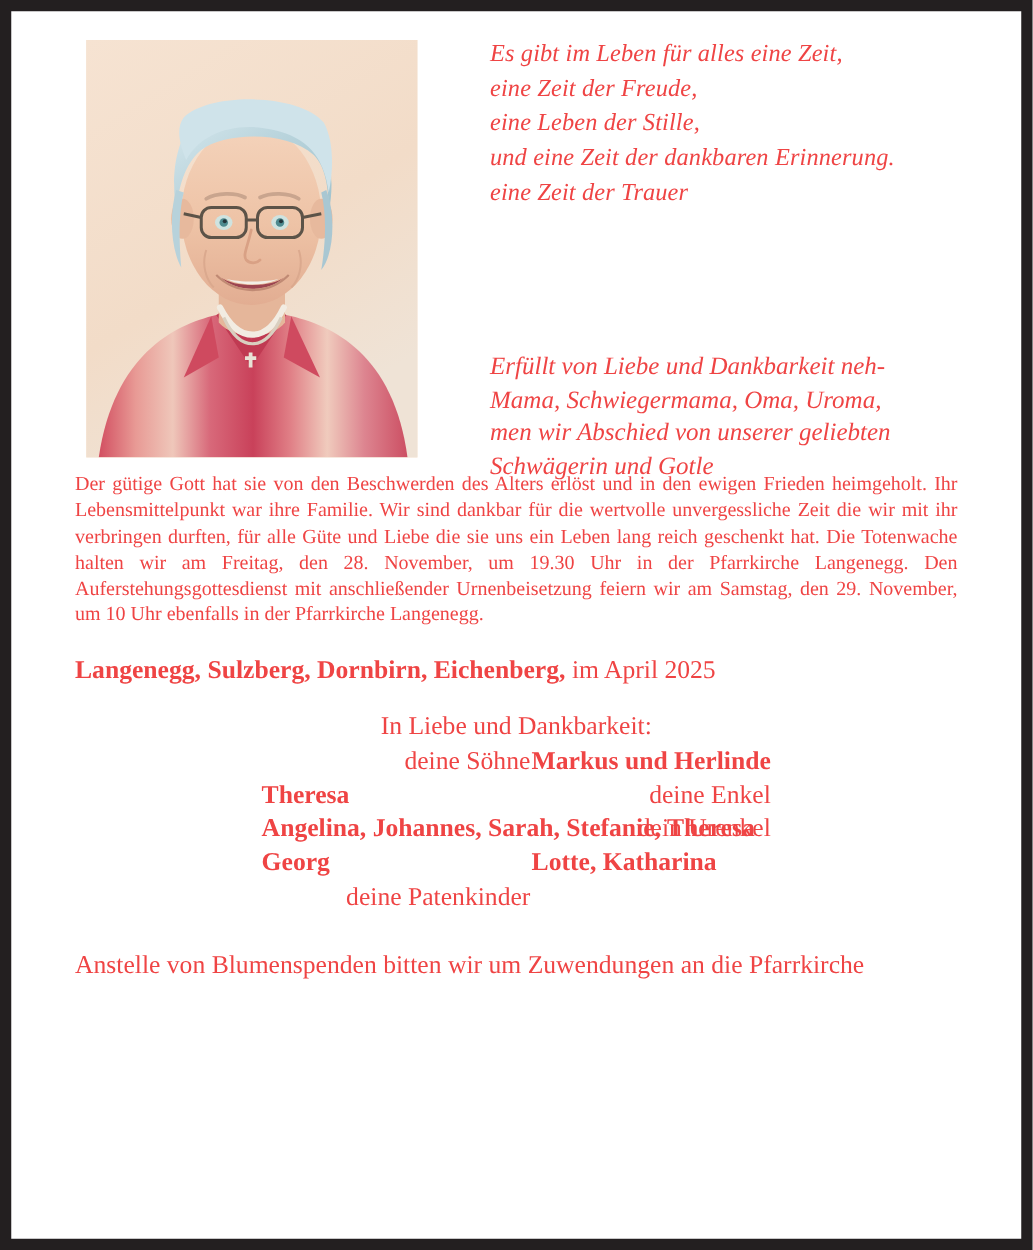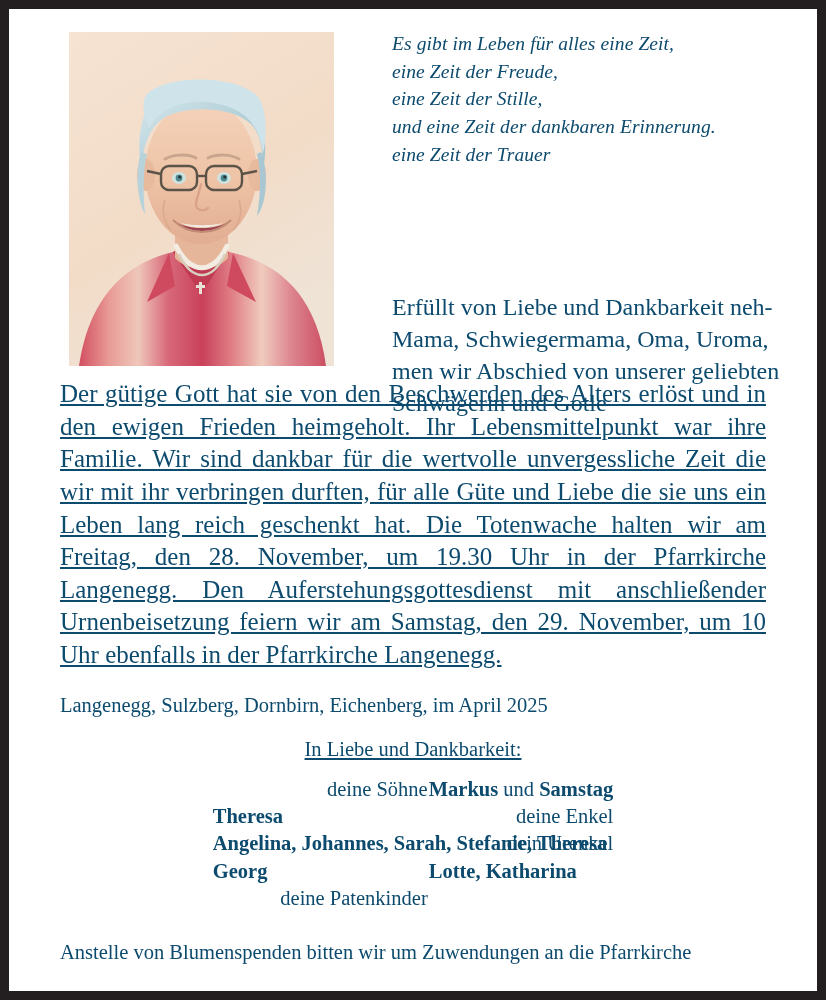--- a/index.html
+++ b/index.html
@@ -9,21 +9,21 @@
     background: #6b6b6b;
   }
   #notice {
     position: relative;
     width: 826px;
     height: 1000px;
     box-sizing: border-box;
     background: #ffffff;
     border: 9px solid #231f20;
     font-family: "Liberation Serif", "DejaVu Serif", serif;
-    color: #0c4a6e;
+    color: #ef4444;
     overflow: hidden;
   }
 
   
   .top-area {
     position: relative;
     height: 350px;
   }
 
   .portrait {
@@ -45,24 +45,25 @@
     font-style: italic;
     font-size: 19.5px;
     line-height: 1.42;
     letter-spacing: .1px;
   }
   .verse div { white-space: nowrap; }
 
   .farewell {
     position: absolute;
     left: 383px;
-    top: 283px;
+    top: 271px;
     width: 400px;
-    font-size: 24px;
+    font-size: 20px;
     line-height: 1.33;
+    font-style: italic;
   }
   .farewell div { white-space: nowrap; }
 
   
   .name-block {
     margin-top: 16px;
     text-align: center;
   }
   .deceased-name {
     font-size: 53px;
@@ -76,57 +77,55 @@
     font-weight: bold;
     letter-spacing: .2px;
   }
 
   
   .body-wrap {
     padding: 0 51px 0 51px;
   }
   .obituary-text {
     margin-top: 19px;
-    font-size: 25px;
+    font-size: 16px;
     line-height: 1.305;
     text-align: justify;
     text-justify: inter-word;
     hyphens: manual;
-    text-decoration: underline;
   }
 
   .places-line {
     margin-top: 20px;
     font-size: 20.5px;
     line-height: 1.3;
   }
-  .places-line .places { font-weight: normal; }
+  .places-line .places { font-weight: bold; }
 
   
   .family {
     margin-top: 18px;
     text-align: center;
   }
   .family-heading {
     font-size: 20.5px;
     line-height: 1.35;
-    margin-bottom: 12px;
-    text-decoration: underline;
+    margin-bottom: 0;
   }
   .family-grid {
     display: grid;
     grid-template-columns: 215px max-content;
     column-gap: 1px;
     justify-content: center;
     font-size: 20.5px;
     line-height: 1.33;
   }
   .fam-label { text-align: right; white-space: nowrap; }
   .fam-names { text-align: left; font-weight: bold; white-space: nowrap; }
-  .fam-names .plain { font-weight: 400; }
+  .fam-names .plain { font-weight: 700; }
 
   .closing-text {
     margin-top: 27px;
     font-size: 20.5px;
     line-height: 1.3;
   }
   .closing-text div { white-space: nowrap; }
 </style>
 </head>
 <body>
@@ -215,21 +214,21 @@
         <path d="M104 188 C 120 204, 146 204, 162 188" stroke="#c08a74" stroke-width="1.8" fill="none"></path>
 
         <path d="M96 168 C 92 180, 96 192, 102 198" stroke="#dba98e" stroke-width="1.6" fill="none"></path>
         <path d="M170 168 C 174 180, 170 192, 164 198" stroke="#dba98e" stroke-width="1.6" fill="none"></path>
       </svg>
     </div>
 
     <div class="verse">
       <div>Es gibt im Leben für alles eine Zeit,</div>
       <div>eine Zeit der Freude,</div>
-      <div>eine Zeit der Stille,</div>
+      <div>eine Leben der Stille,</div>
       <div>und eine Zeit der dankbaren Erinnerung.</div>
       <div>eine Zeit der Trauer</div>
     </div>
 
     <div class="farewell">
       <div>Erfüllt von Liebe und Dankbarkeit neh-</div>
       <div>Mama, Schwiegermama, Oma, Uroma,</div>
       <div>men wir Abschied von unserer geliebten</div>
       <div>Schwägerin und Gotle</div>
     </div>
@@ -239,21 +238,21 @@
   <div class="body-wrap">
 
     <div class="obituary-text">Der gütige Gott hat sie von den Beschwerden des Alters erlöst und in den ewigen Frieden heimgeholt. Ihr Lebensmittelpunkt war ihre Familie. Wir sind dankbar für die wertvolle unvergessliche Zeit die wir mit ihr verbringen durften, für alle Güte und Liebe die sie uns ein Leben lang reich geschenkt hat. Die Totenwache halten wir am Freitag, den 28. November, um 19.30 Uhr in der Pfarrkirche Langenegg. Den Auferstehungsgottesdienst mit anschließender Urnenbeisetzung feiern wir am Samstag, den 29. November, um 10 Uhr ebenfalls in der Pfarrkirche Langenegg.</div>
 
     <div class="places-line"><span class="places">Langenegg, Sulzberg, Dornbirn, Eichenberg,</span><span> im April 2025</span></div>
 
     <div class="family">
       <div class="family-heading">In Liebe und Dankbarkeit:</div>
       <div class="family-grid">
         <div class="fam-label">deine Söhne</div>
-        <div class="fam-names"><span>Markus</span><span class="plain"> und </span><span>Samstag</span></div>
+        <div class="fam-names"><span>Markus</span><span class="plain"> und </span><span>Herlinde</span></div>
 
         <div class="fam-label"></div>
 
         <div class="fam-label"></div>
         <div class="fam-names">Theresa</div>
 
         <div class="fam-label">deine Enkel</div>
         <div class="fam-names">Angelina, Johannes, Sarah, Stefanie, Theresa</div>
 
         <div class="fam-label">dein Urenkel</div>

